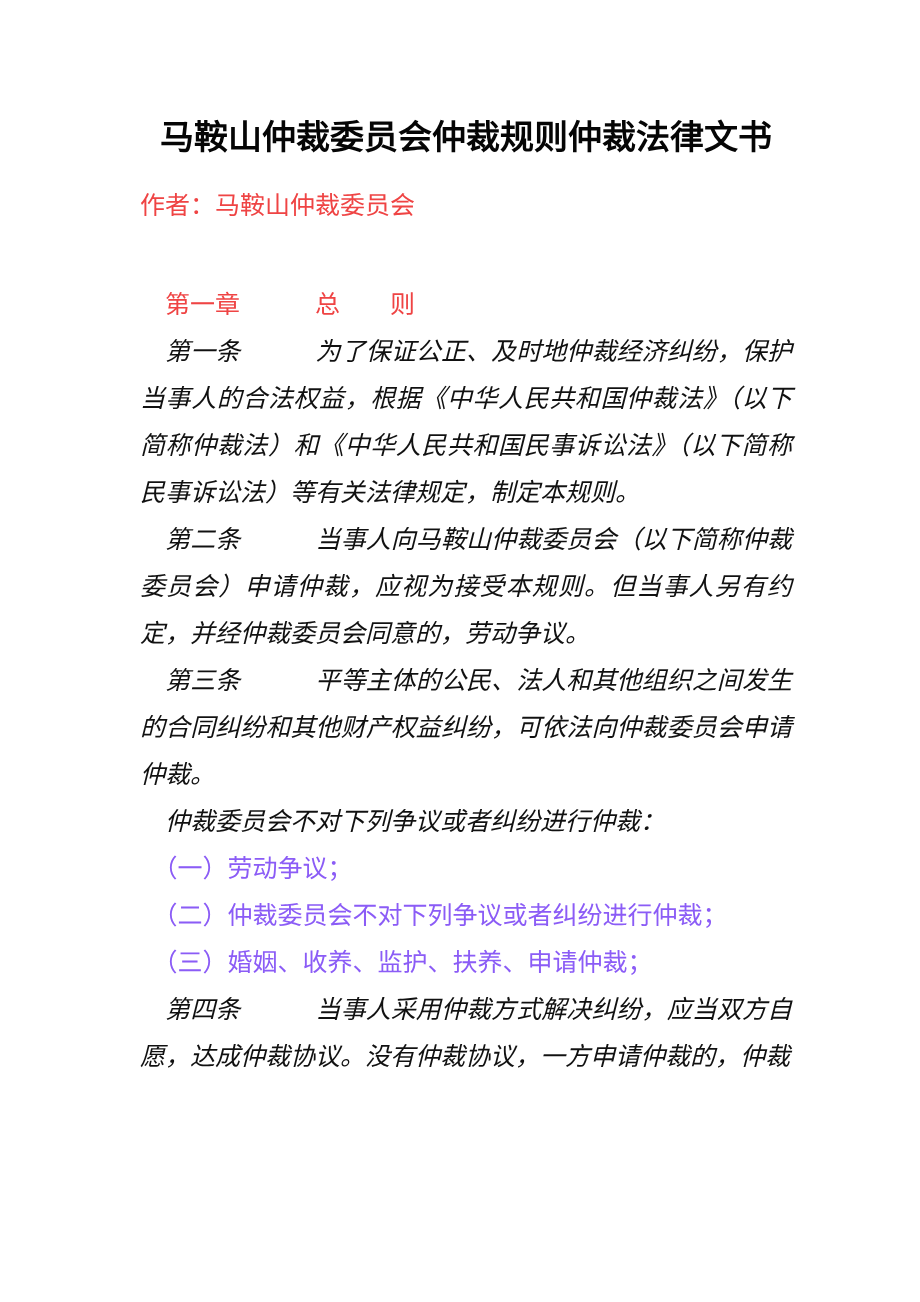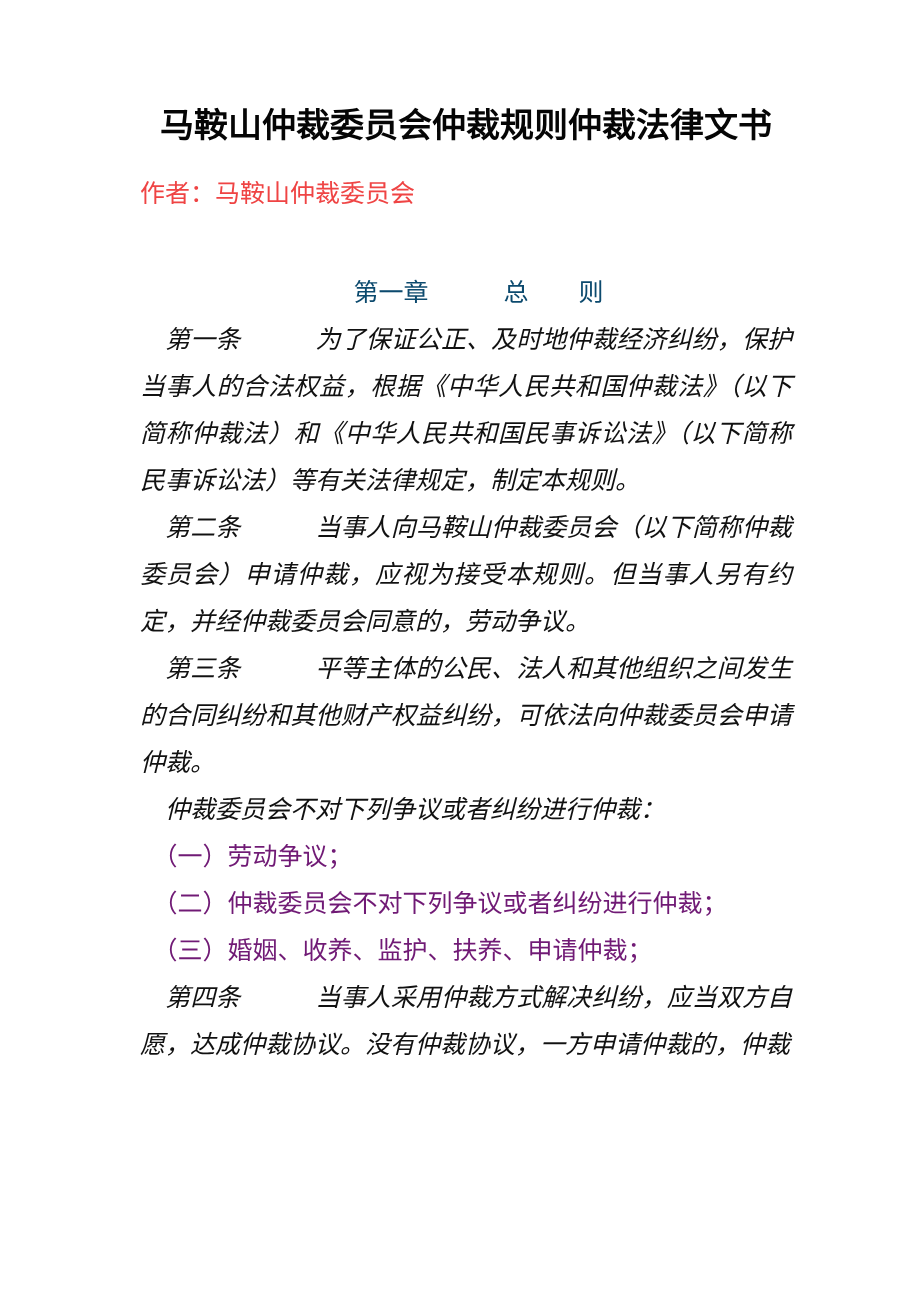--- a/index.html
+++ b/index.html
@@ -20,21 +20,21 @@
     width: 920px;
     height: 1302px;
     background: #ffffff;
     overflow: hidden;
     box-sizing: border-box;
   }
 
   .doc-body {
     position: absolute;
     left: 140px;
-    top: 0;
+    top: 12px;
     width: 652px;
   }
 
   
   .doc-title {
     margin: 0;
     padding: 0;
     font-family: "DejaVu Sans", "Liberation Sans", sans-serif;
     font-weight: bold;
     font-size: 34px;
@@ -62,23 +62,23 @@
     height: 52px;
   }
 
   
   .chapter-heading {
     margin: 0;
     padding: 0;
     font-family: "DejaVu Serif", "Liberation Serif", serif;
     font-size: 25px;
     line-height: 47px;
-    text-align: center;
+    text-align: left;
     white-space: pre;
-    color: #0c4a6e;
+    color: #ef4444;
   }
 
   
   .para {
     margin: 0;
     padding: 0;
     font-family: "DejaVu Serif", "Liberation Serif", serif;
     font-size: 25px;
     line-height: 47px;
     text-align: justify;
@@ -94,21 +94,21 @@
     text-indent: 0;
   }
 
   .list-item {
     margin: 0;
     padding: 0;
     font-family: "DejaVu Serif", "Liberation Serif", serif;
     font-size: 25px;
     line-height: 47px;
     text-align: left;
-    color: #701a75;
+    color: #8b5cf6;
     white-space: pre-wrap;
     word-break: break-all;
   }
 </style>
 </head>
 <body>
 
 <div class="page">
   <div class="doc-body">
 

